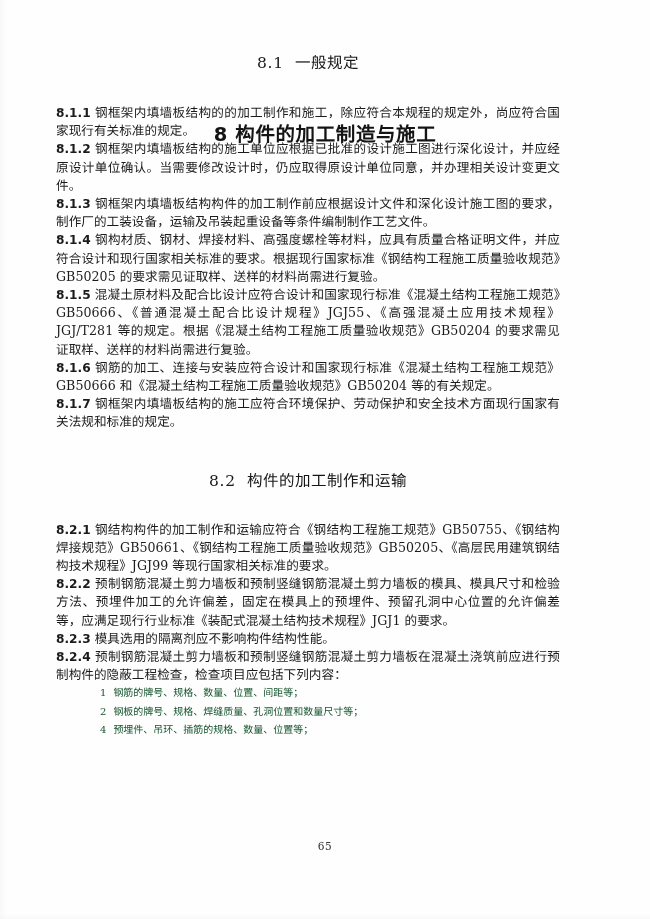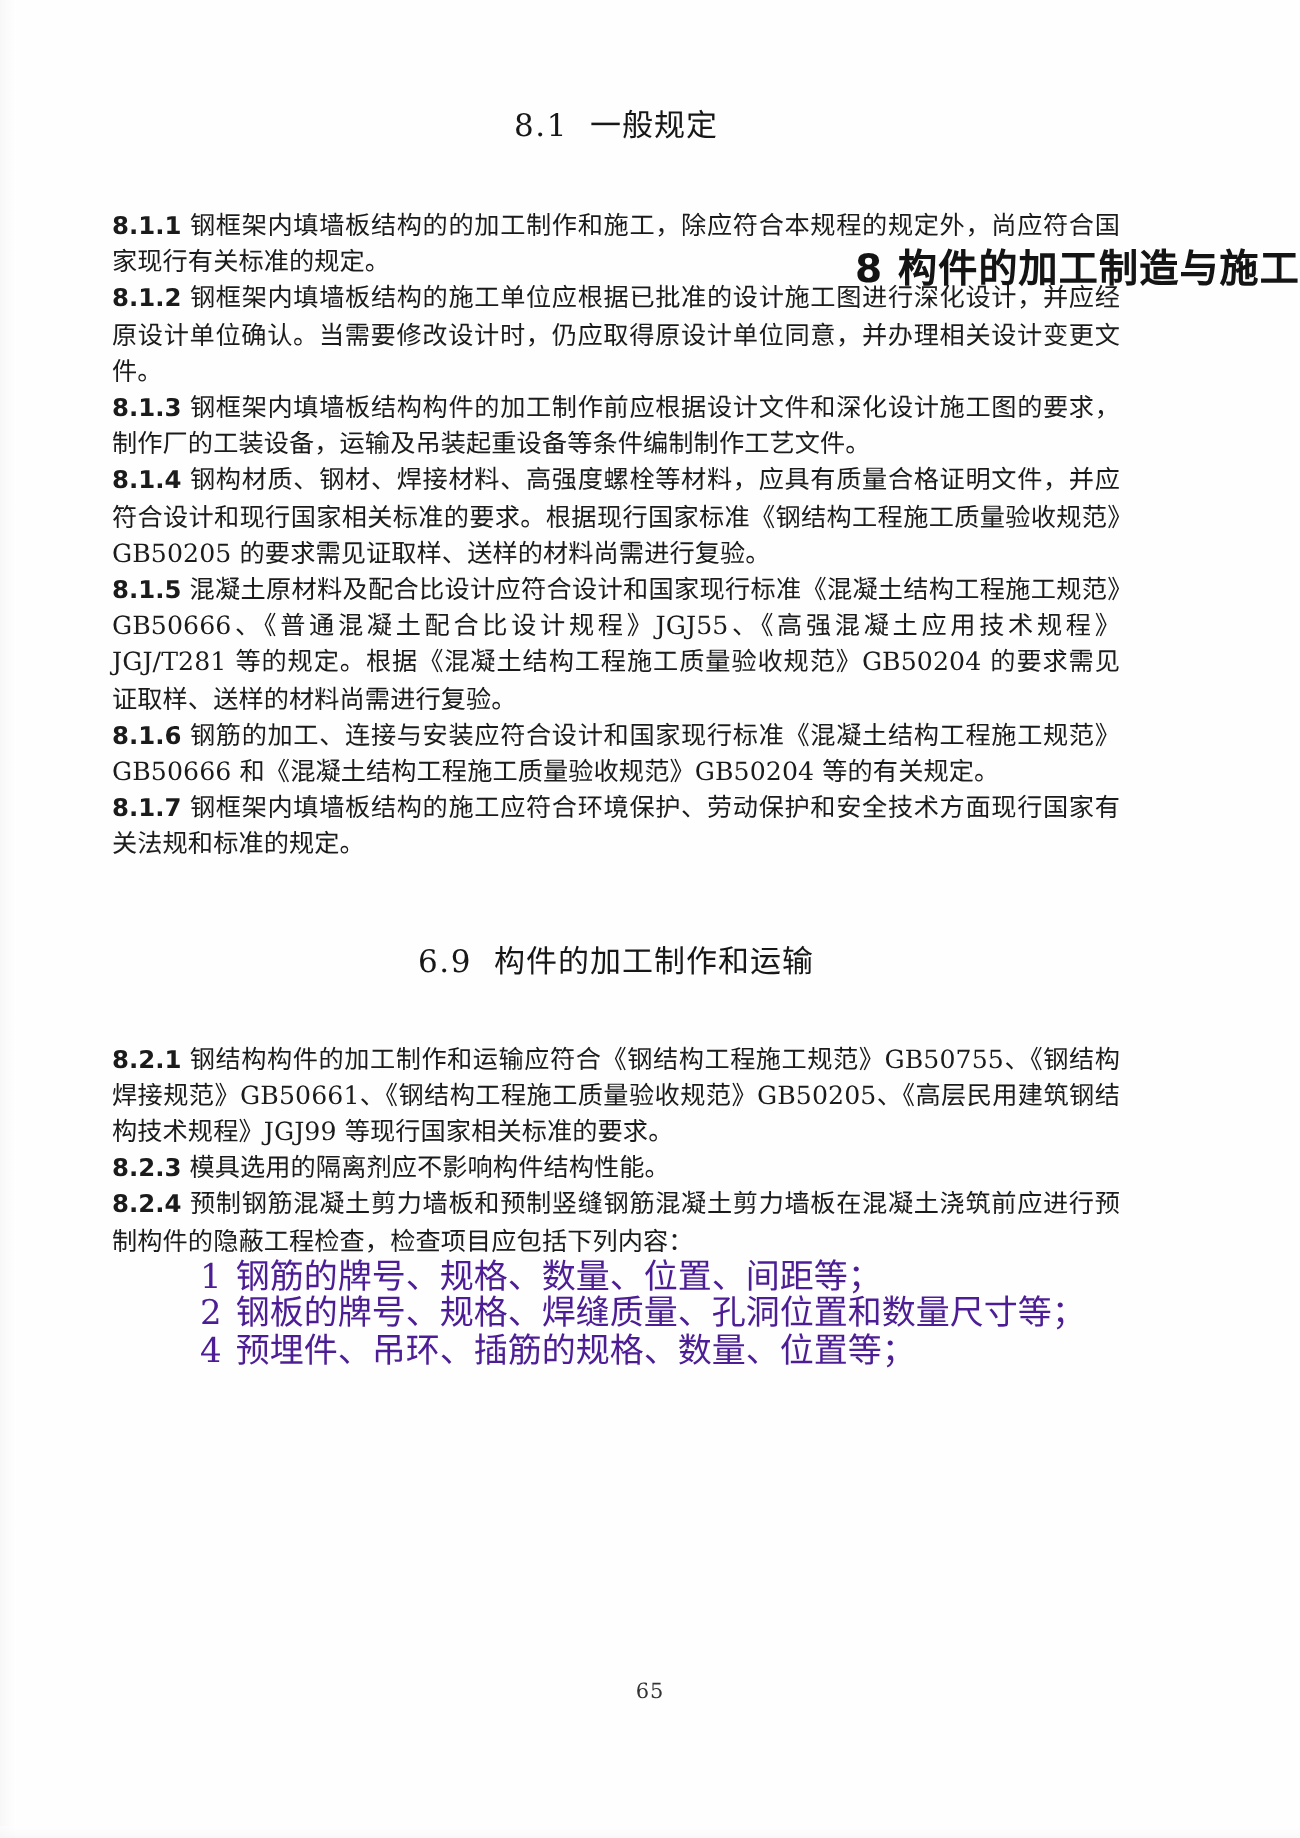--- a/index.html
+++ b/index.html
@@ -26,21 +26,21 @@
 
   .content {
     position: absolute;
     left: 56px;
     top: 0;
     width: 504px;
   }
 
   
   .chapter-title {
-    text-align: right;
+    text-align: center;
     font-size: 19.5px;
     font-weight: bold;
     letter-spacing: 0.6px;
     margin: 0;
     padding-top: 118px;
     color: #141414;
     font-family: "DejaVu Sans", "Liberation Sans", sans-serif;
   }
 
   .section-title {
@@ -79,25 +79,25 @@
   .para .clause-no {
     font-weight: bold;
     font-family: "DejaVu Sans", "Liberation Sans", sans-serif;
     font-size: 12.2px;
     letter-spacing: 0;
     margin-right: 4px;
   }
 
   
   .subitem {
-    font-size: 17px;
+    font-size: 10px;
     line-height: 18.4px;
     margin: 0;
     padding-left: 44px;
-    color: #4c1d95;
+    color: #14532d;
   }
   .subitem .idx {
     margin-right: 7px;
   }
 
   
   .gap-before-sec81-body { height: 32px; }
   .gap-before-sec82-title { height: 36px; }
   .gap-before-sec82-body  { height: 31px; }
 
@@ -178,31 +178,34 @@
 
       <p class="para">
         <span class="clause-no">8.1.7</span><span>钢框架内填墙板结构的施工应符合环境保护、劳动保护和安全技术方面现行国家有关法规和标准的规定。</span>
       </p>
 
     </div>
 
     <div class="gap-before-sec82-title"></div>
 
     <h2 class="section-title" id="sec82-title">
-      <span class="secnum">6.9</span><span class="sectext">构件的加工制作和运输</span>
+      <span class="secnum">8.2</span><span class="sectext">构件的加工制作和运输</span>
     </h2>
 
     <div class="gap-before-sec82-body"></div>
 
     <div class="para-block">
 
       <p class="para">
         <span class="clause-no">8.2.1</span><span>钢结构构件的加工制作和运输应符合《钢结构工程施工规范》GB50755、《钢结构焊接规范》GB50661、《钢结构工程施工质量验收规范》GB50205、《高层民用建筑钢结构技术规程》JGJ99 等现行国家相关标准的要求。</span>
       </p>
 
+      <p class="para">
+        <span class="clause-no">8.2.2</span><span>预制钢筋混凝土剪力墙板和预制竖缝钢筋混凝土剪力墙板的模具、模具尺寸和检验方法、预埋件加工的允许偏差，固定在模具上的预埋件、预留孔洞中心位置的允许偏差等，应满足现行行业标准《装配式混凝土结构技术规程》JGJ1 的要求。</span>
+      </p>
 
       <p class="para">
         <span class="clause-no">8.2.3</span><span>模具选用的隔离剂应不影响构件结构性能。</span>
       </p>
 
       <p class="para">
         <span class="clause-no">8.2.4</span><span>预制钢筋混凝土剪力墙板和预制竖缝钢筋混凝土剪力墙板在混凝土浇筑前应进行预制构件的隐蔽工程检查，检查项目应包括下列内容：</span>
       </p>
 
       <div>

